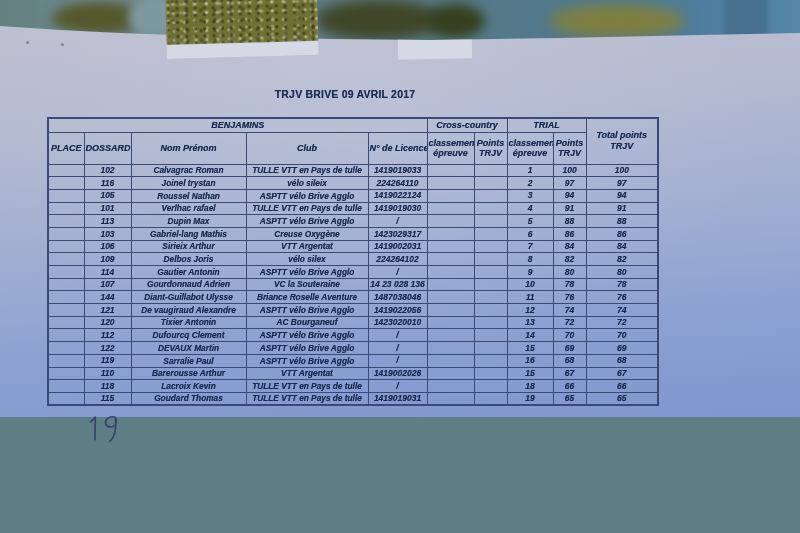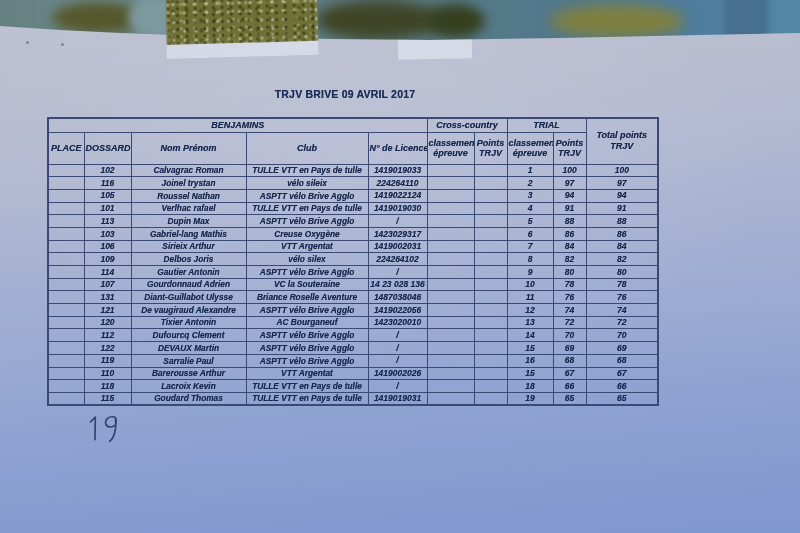--- a/index.html
+++ b/index.html
@@ -14,21 +14,21 @@
   .blob { position:absolute; border-radius:50%; filter:blur(6px); }
   .blob-olive-left   { left:52px;  top:2px;  width:95px;  height:32px; background:#55582b; }
   .blob-teal-light   { left:128px; top:-4px; width:55px;  height:42px; background:#7d99a0; filter:blur(5px); }
   .blob-dark-mid     { left:315px; top:0px;  width:125px; height:40px; background:#3f4526; filter:blur(7px); }
   .blob-darkest      { left:425px; top:4px;  width:60px;  height:34px; background:#35401f; }
   .blob-olive-right  { left:550px; top:4px;  width:135px; height:34px; background:#7e8040; filter:blur(7px); }
   .blob-blue-band    { left:724px; top:-6px; width:44px;  height:48px; background:#46708e; filter:blur(3px); border-radius:4px; }
 
   
   .paper {
-    position:absolute; left:0; top:0; width:800px; height:533px;
+    position:absolute; left:0; top:0; width:800px; height:417px;
     clip-path:polygon(0 26px,60px 30px,120px 33px,200px 36px,330px 39px,430px 40px,560px 38px,700px 35px,800px 33px,800px 533px,0 533px);
     background:
       radial-gradient(ellipse 600px 300px at 45% 30%, rgba(255,255,255,0.10), rgba(255,255,255,0) 70%),
       linear-gradient(176deg,#c0c2d0 0%,#b4bad1 28%,#a2afd2 52%,#8da2d2 76%,#8096ce 100%);
   }
 
   .pen-dot { position:absolute; width:3px; height:3px; border-radius:50%; background:rgba(55,65,100,0.45); }
   .dot-a { left:26px; top:41px; }
   .dot-b { left:61px; top:43px; }
 
@@ -253,21 +253,21 @@
           <td class="c-club">VC la Souteraine</td>
           <td class="c-licence">14 23 028 136</td>
           <td class="c-cc-rank"></td>
           <td class="c-cc-points"></td>
           <td class="c-trial-rank">10</td>
           <td class="c-trial-points">78</td>
           <td class="c-total">78</td>
         </tr>
         <tr>
           <td class="c-place"></td>
-          <td class="c-dossard">131</td>
+          <td class="c-dossard">144</td>
           <td class="c-name">Diant-Guillabot Ulysse</td>
           <td class="c-club">Briance Roselle Aventure</td>
           <td class="c-licence">1487038046</td>
           <td class="c-cc-rank"></td>
           <td class="c-cc-points"></td>
           <td class="c-trial-rank">11</td>
           <td class="c-trial-points">76</td>
           <td class="c-total">76</td>
         </tr>
         <tr>

